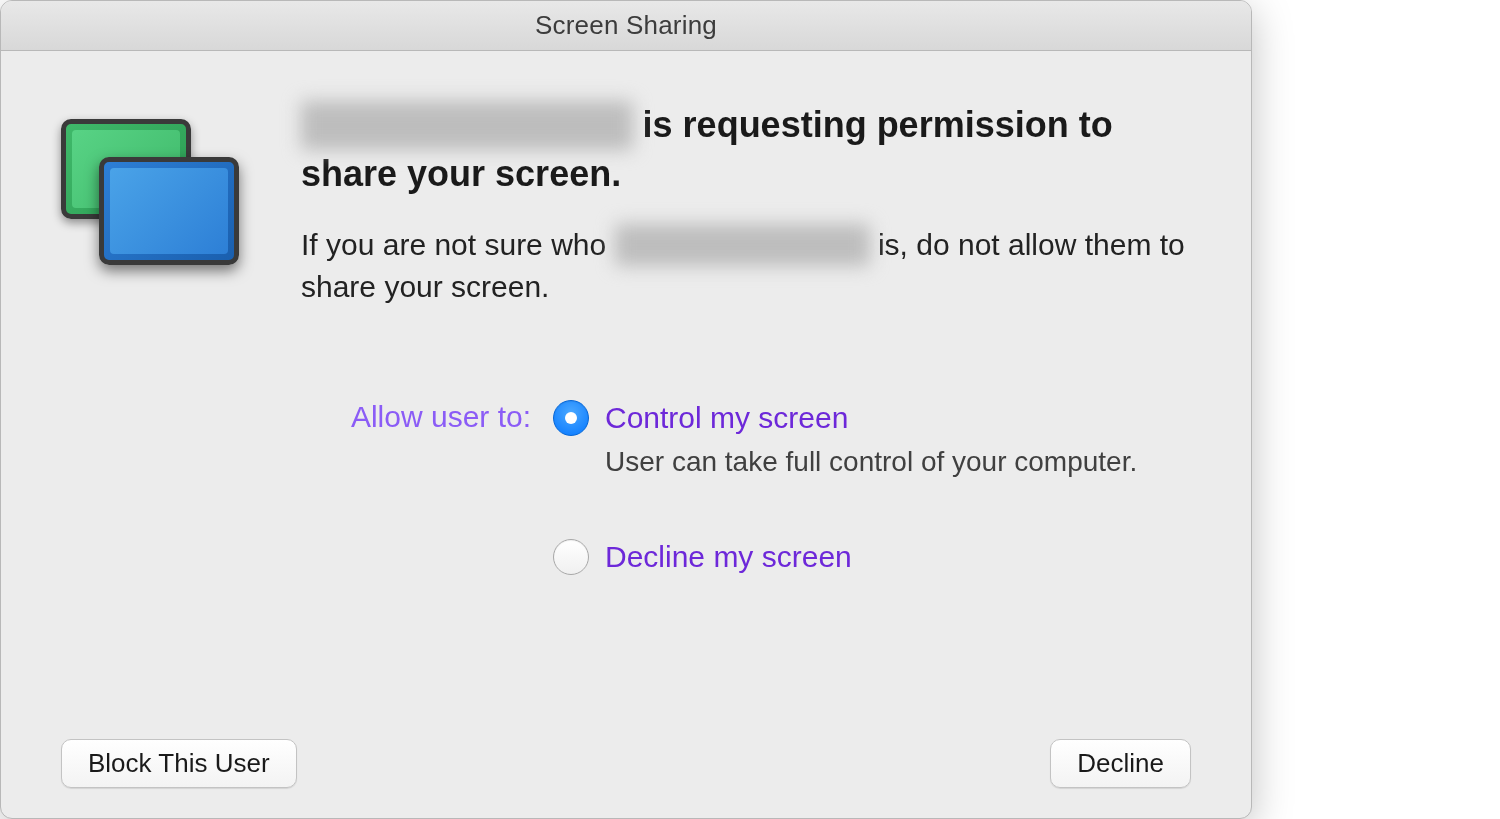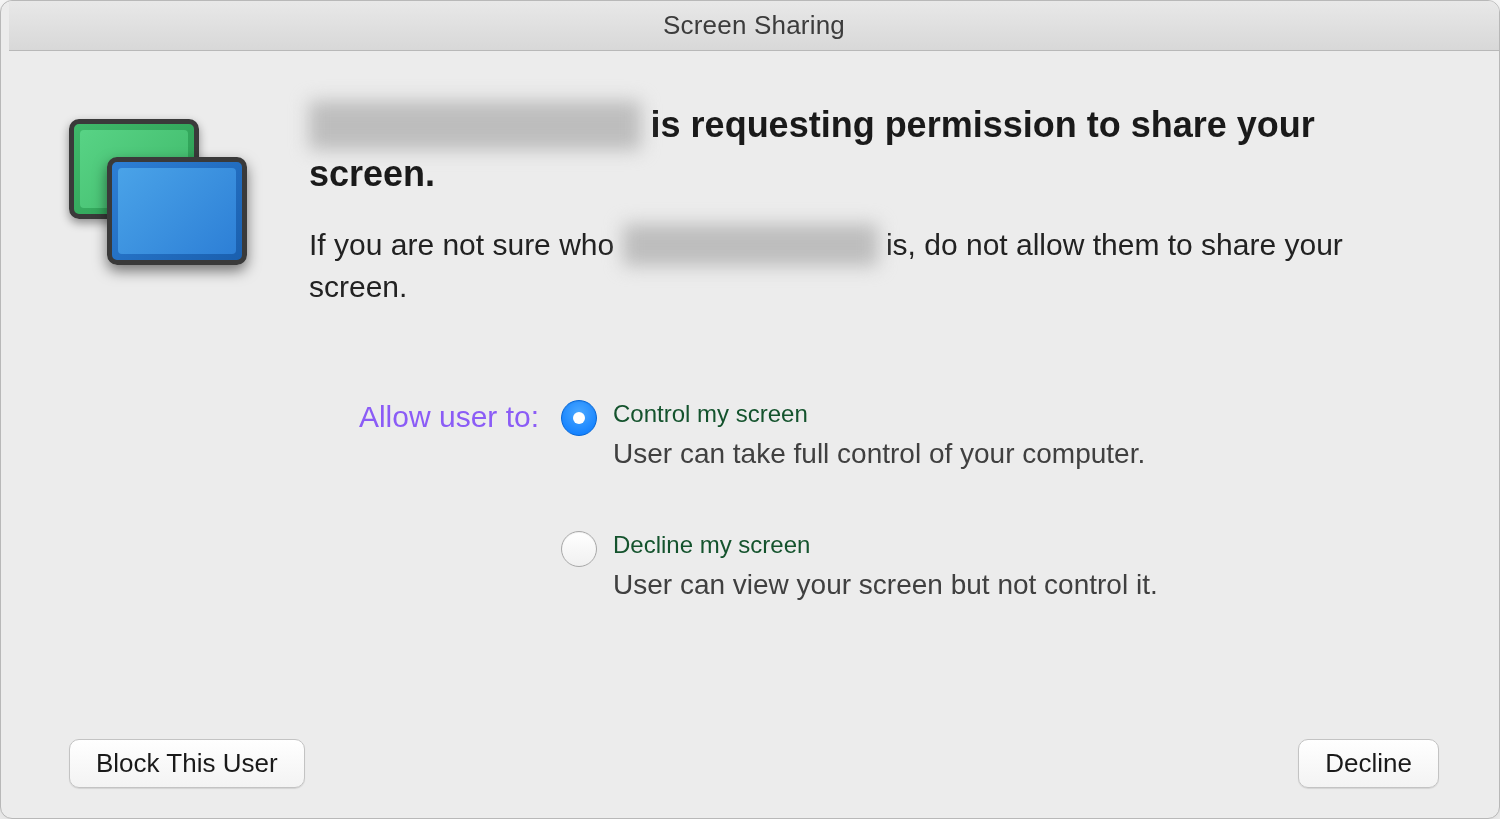--- a/index.html
+++ b/index.html
@@ -4,30 +4,29 @@
 <style>
   * { box-sizing: border-box; margin: 0; padding: 0; }
   body {
     font-family: -apple-system, BlinkMacSystemFont, "Helvetica Neue", Arial, sans-serif;
     background: #fff;
     width: 1500px;
     height: 819px;
     overflow: hidden;
   }
   .window {
-    width: 1500px;
+    width: 1252px;
     height: 819px;
     background: #ececec;
     border-radius: 12px;
     border: 1px solid #b8b8b8;
     box-shadow: 0 10px 40px rgba(0,0,0,0.25);
     display: flex;
     flex-direction: column;
     overflow: hidden;
-    padding-left: 8px;
   }
   .titlebar {
     height: 50px;
     background: linear-gradient(#e8e8e8, #d8d8d8);
     border-bottom: 1px solid #b8b8b8;
     display: flex;
     align-items: center;
     justify-content: center;
     font-size: 26px;
     color: #3c3c3c;
@@ -160,22 +159,22 @@
     left: 50%;
     top: 50%;
     transform: translate(-50%, -50%);
   }
   .option-text {
     display: flex;
     flex-direction: column;
     gap: 6px;
   }
   .option-title {
-    font-size: 24px;
-    color: #14532d;
+    font-size: 30px;
+    color: #6d28d9;
     line-height: 1.3;
   }
   .option-desc {
     font-size: 28px;
     color: #404040;
     line-height: 1.35;
   }
   .button-row {
     margin-top: auto;
     padding-top: 40px;
@@ -224,21 +223,20 @@
               <span class="radio checked"></span>
               <span class="option-text">
                 <span class="option-title">Control my screen</span>
                 <span class="option-desc">User can take full control of your computer.</span>
               </span>
             </label>
             <label class="option">
               <span class="radio"></span>
               <span class="option-text">
                 <span class="option-title">Decline my screen</span>
-                <span class="option-desc">User can view your screen but not control it.</span>
               </span>
             </label>
           </div>
         </div>
       </div>
     </div>
 
     <div class="button-row">
       <button class="btn">Block This User</button>
       <div class="spacer"></div>

